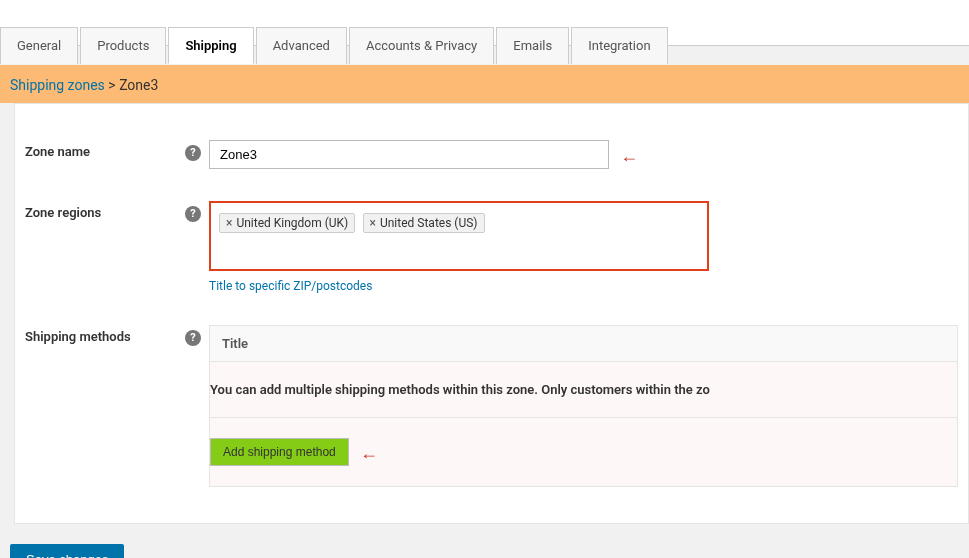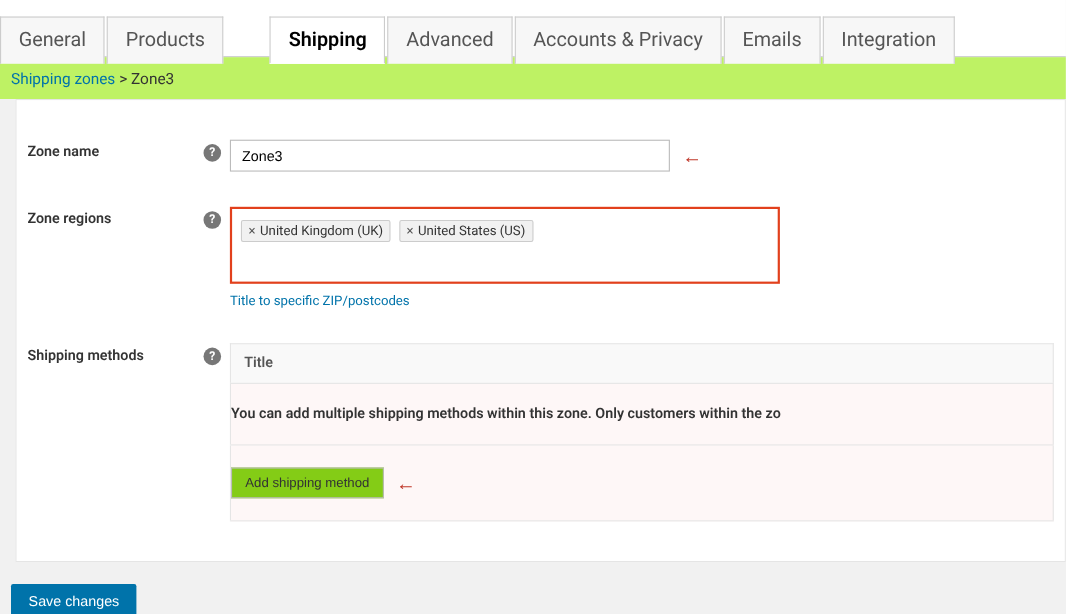--- a/index.html
+++ b/index.html
@@ -23,31 +23,30 @@
       padding: 0 0 0 0;
     }
     .tab {
       padding: 10px 16px;
       cursor: pointer;
       border: 1px solid #ccc;
       border-bottom: none;
       background: #f7f7f7;
       margin-right: 2px;
       margin-top: 8px;
-      font-size: 18px;
+      font-size: 13px;
       color: #555;
       position: relative;
-      top: 7px;
+      top: 19px;
     }
     .tab.active {
       background: #fff;
       border-bottom: 1px solid #fff;
       color: #000;
       font-weight: 600;
-      margin-left: 40px;
     }
 
     
     .sub-nav {
       padding: 10px 0 6px 0;
       background: #fff;
       border-bottom: 1px solid #ddd;
       padding-left: 10px;
     }
     .sub-nav a {
@@ -58,21 +57,22 @@
     .sub-nav span {
       color: #999;
       margin: 0 4px;
       font-size: 12px;
     }
 
     
     .breadcrumb {
       padding: 12px 10px 10px 10px;
       font-size: 14px;
-      background: #bef264;
+      background: #fdba74;
+      margin-top: 19px;
     }
     .breadcrumb a {
       color: #0073aa;
       text-decoration: none;
     }
 
     
     .content {
       background: #fff;
       margin: 0 0 10px 14px;

